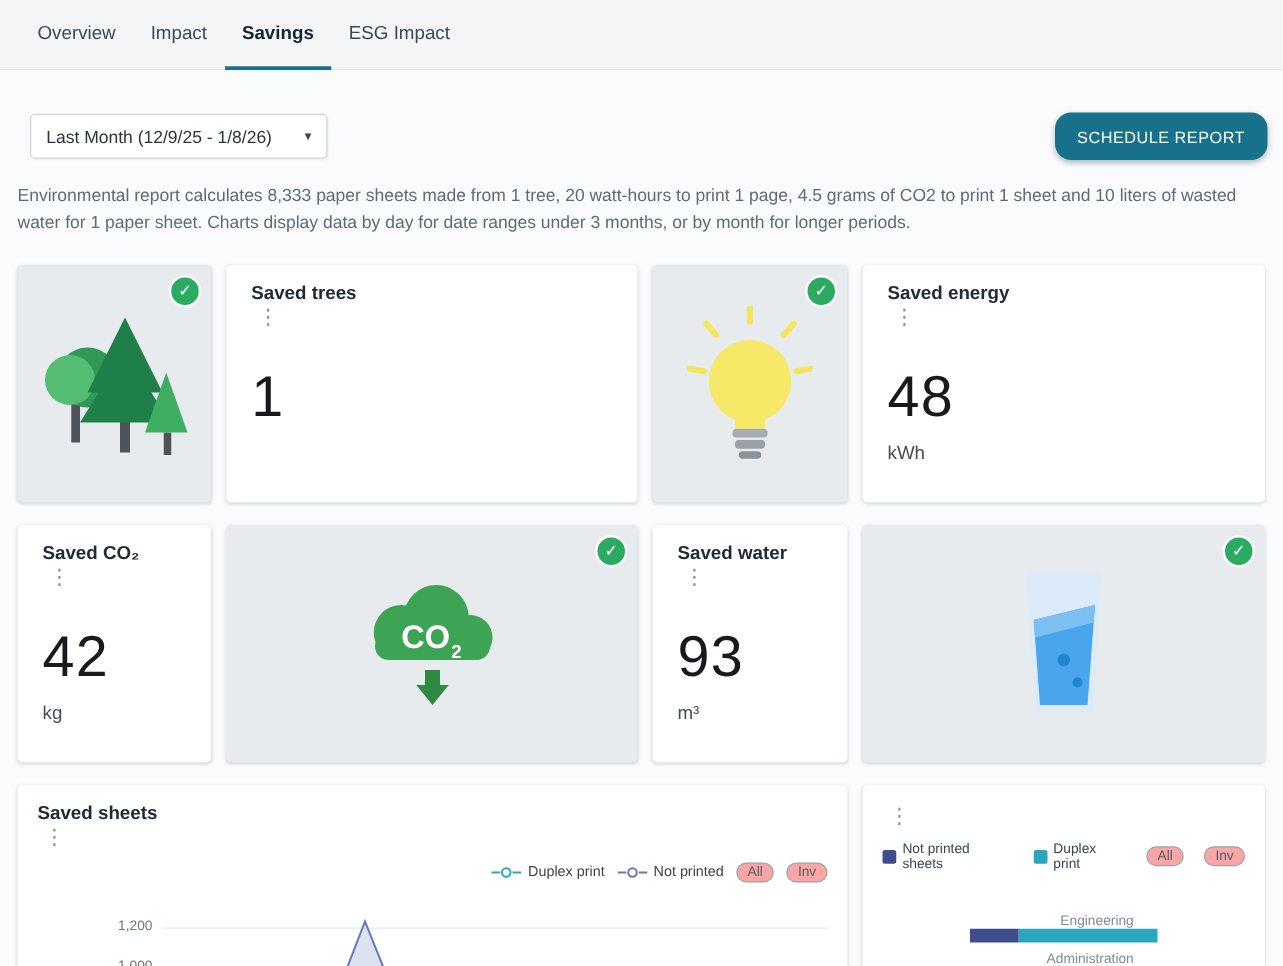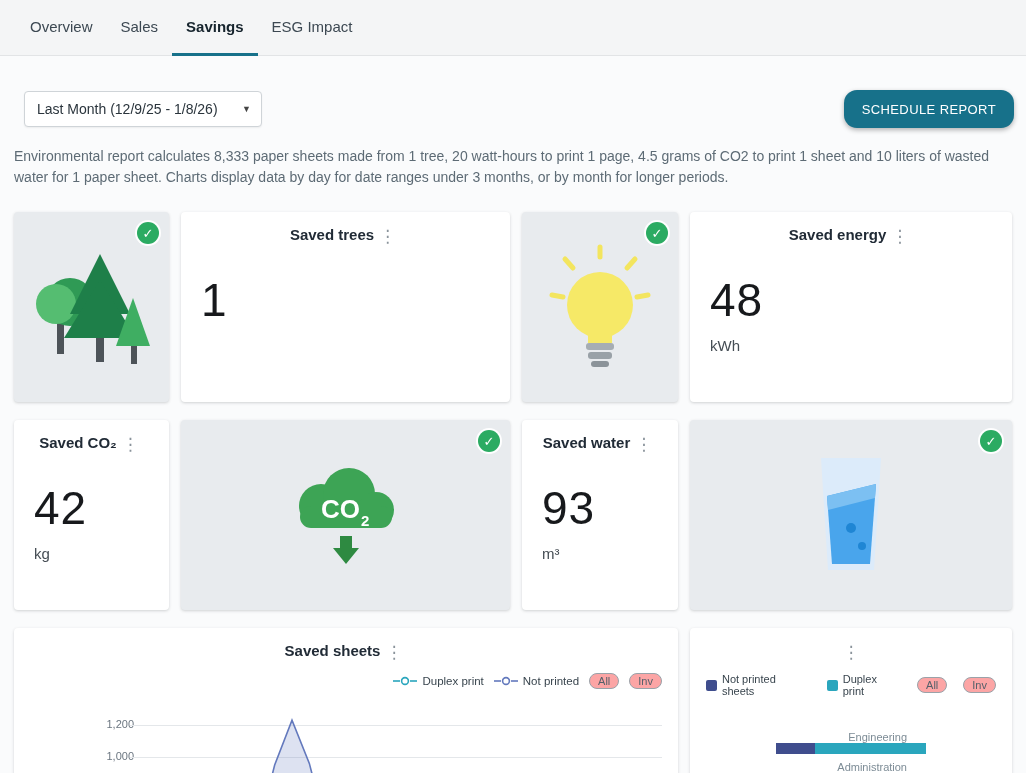--- a/index.html
+++ b/index.html
@@ -29,58 +29,58 @@
                  color:#5d6b75; }
   
   .grid { display:grid; grid-template-columns:155px 329px 156px 322px;
           grid-template-rows:190px 190px 290px; gap:18px 12px; margin:24px 14px 0 14px; }
   .card { background:#fff; border-radius:4px; box-shadow:0 1px 3px rgba(60,64,67,.22); position:relative; }
   .illus-card { background:#e8ebee; display:flex; align-items:center; justify-content:center; }
   .check-badge { position:absolute; top:10px; right:10px; width:22px; height:22px; border-radius:50%;
                  background:#2bab62; color:#fff; display:flex; align-items:center; justify-content:center;
                  font-size:13px; font-weight:bold; box-shadow:0 0 0 2px rgba(255,255,255,.95); }
   .stat-card { padding:14px 20px; }
-  .card-head { display:flex; justify-content:center; align-items:flex-start; }
+  .card-head { display:flex; justify-content:flex-start; align-items:flex-start;flex-direction:column; }
   .card-title { font-size:15px; font-weight:bold; color:#212b36; }
   .kebab { color:#8a939b; font-size:17px; line-height:1; cursor:pointer; padding:2px 5px; }
   .big-value { font-size:46px; font-weight:300; color:#17191c; margin-top:26px; letter-spacing:1px; }
   .unit { font-size:15px; color:#454d54; margin-top:10px; }
   
   .chart-card { padding:14px 16px; grid-column:1 / span 3; }
   .dept-card  { padding:14px 16px; grid-column:4; }
   .legend-row { display:flex; justify-content:flex-end; align-items:center; gap:10px;
                 margin-top:10px; font-size:11.5px; color:#39454e; }
   .legend-item { display:flex; align-items:center; gap:5px; cursor:pointer; }
   .pill { border:1px solid #9aa2a9; border-radius:10px; padding:1px 8px; font-size:11px;
           color:#55606a; cursor:pointer; background:#fca5a5; }
   .lmark { display:block; }
   .lmark line { stroke:currentColor; stroke-width:1.6; }
   .lmark circle { fill:#fff; stroke:currentColor; stroke-width:1.6; }
   .swatch { width:11px; height:11px; border-radius:2px; display:inline-block; }
   
   .sheets-plot-wrap { position:relative; margin-top:26px; height:400px; }
-  .ytick { position:absolute; left:16px; width:88px; text-align:right; font-size:11px; color:#6b7680; }
+  .ytick { position:absolute; left:4px; width:88px; text-align:right; font-size:11px; color:#6b7680; }
   .t1200 { top:3px; } .t1000 { top:35px; }
   .gridline { position:absolute; left:100px; right:0; height:1px; background:#e4e7ea; }
   .g1200 { top:10px; } .g1000 { top:42px; }
   #sheets-plot { position:absolute; left:100px; top:0; }
   
   .bars { margin-top:34px; }
   .bar-row { display:flex; align-items:center; margin-bottom:7px;flex-direction:column; }
   .bar-label { width:128px; text-align:right; font-size:11px; color:#7d8c96; padding-right:8px;
                white-space:nowrap; }
   .bar-track { display:flex; height:11px; }
   .bar-seg { height:11px; }
 </style>
 </head>
 <body>
 
 <div class="tabbar">
   <div class="tab">Overview</div>
-  <div class="tab">Sales</div>
+  <div class="tab">Impact</div>
   <div class="tab active">Savings</div>
   <div class="tab">ESG Impact</div>
 </div>
 
 <div class="toolbar">
   <div class="select">
     <span>Last Month (12/9/25 - 1/8/26)</span>
     <span class="caret">▼</span>
   </div>
   <button class="btn-primary">SCHEDULE REPORT</button>

